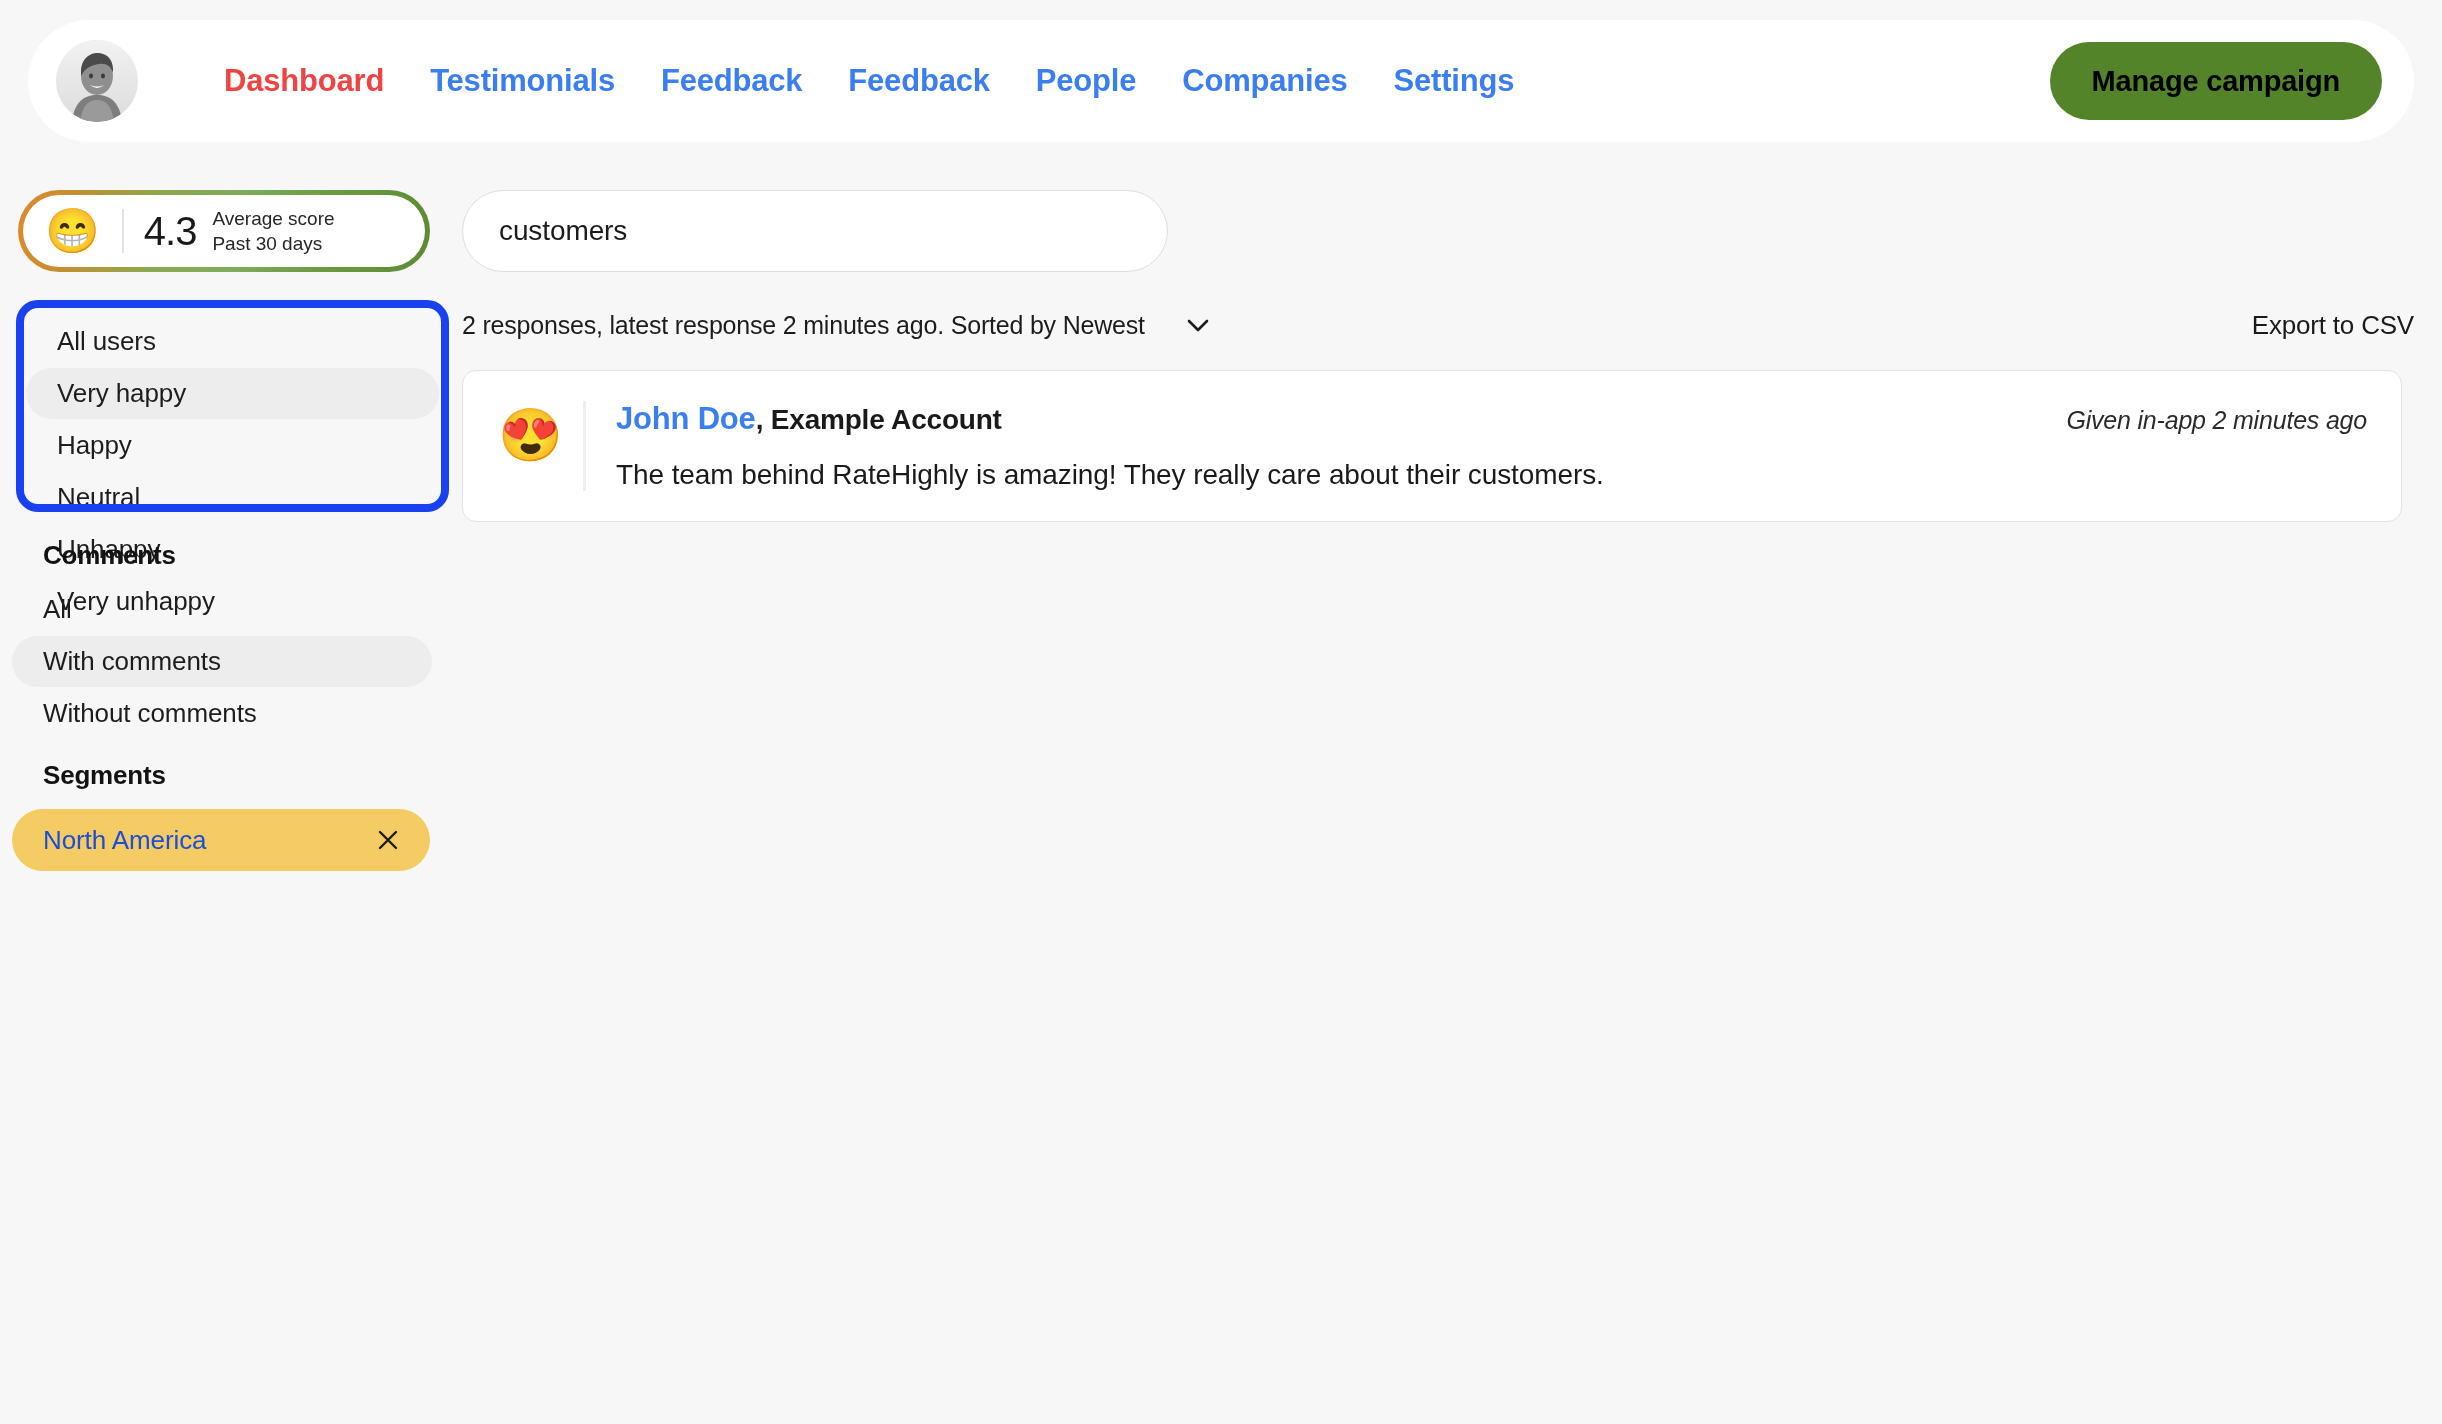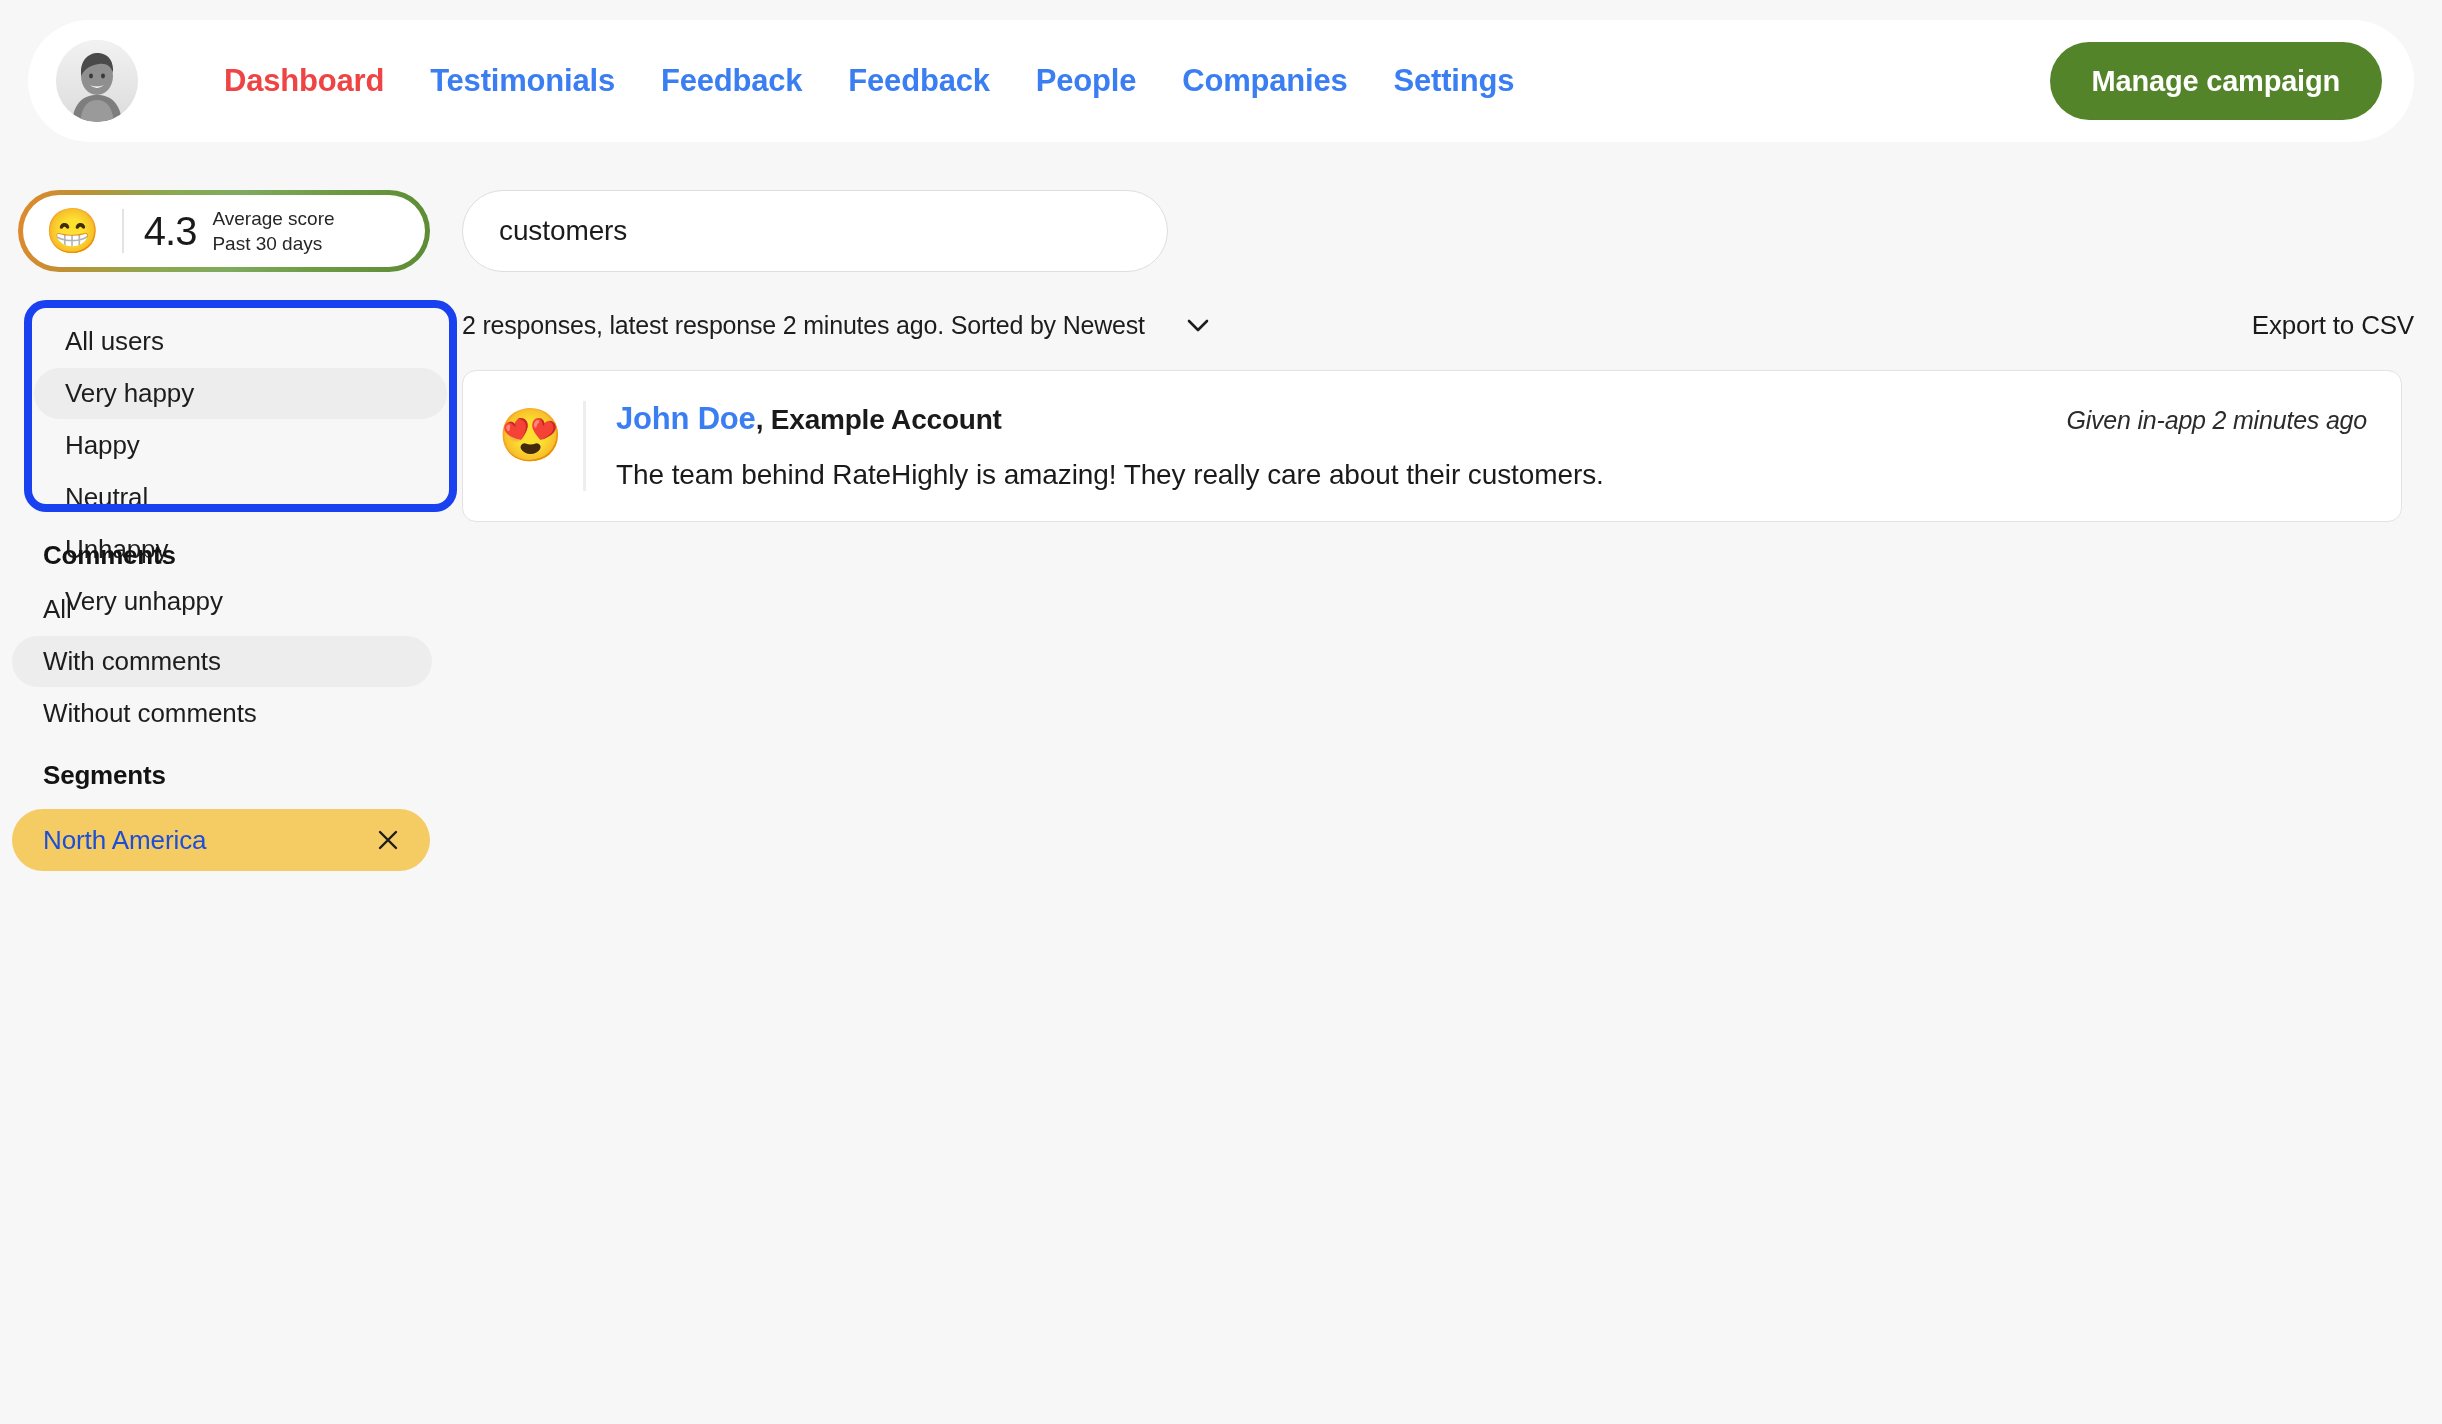--- a/index.html
+++ b/index.html
@@ -59,21 +59,21 @@
     cursor: pointer;
     white-space: nowrap;
     letter-spacing: -0.2px;
   }
   .nav-item.active { color: #ef4444; margin-left: 42px; }
   .nav-item:first-child { padding-left: 0; }
 
   .manage-btn {
     margin-left: auto;
     background: #54842a;
-    color: #ffffff;
+    color: #000000;
     font-size: 29px;
     font-weight: bold;
     border: none;
     border-radius: 40px;
     height: 78px;
     padding: 0 42px;
     cursor: pointer;
     font-family: inherit;
     letter-spacing: -0.2px;
   }
@@ -133,21 +133,21 @@
   .sidebar {
     position: absolute;
     left: 0;
     top: 300px;
     width: 450px;
     height: 1124px;
   }
 
   .users-group {
     position: absolute;
-    left: 24px;
+    left: 16px;
     top: 0;
     width: 433px;
     height: 212px;
     text-align: right;
   }
   .focus-ring {
     position: absolute;
     left: 0;
     top: 0;
     width: 433px;

